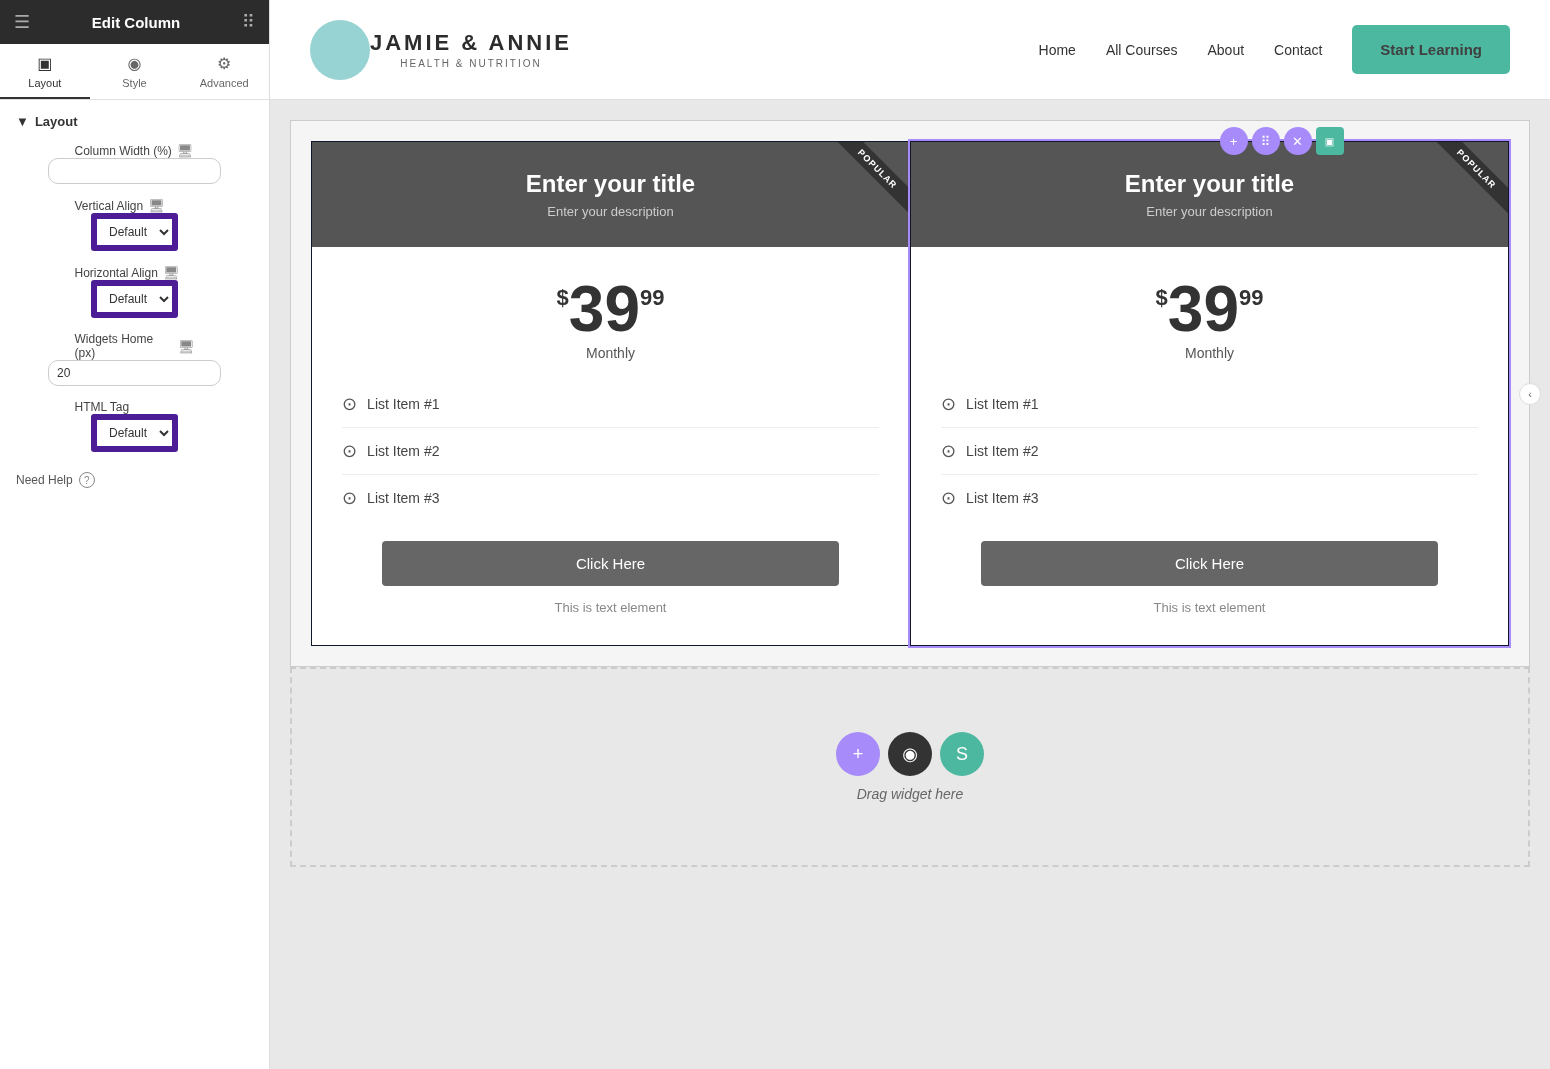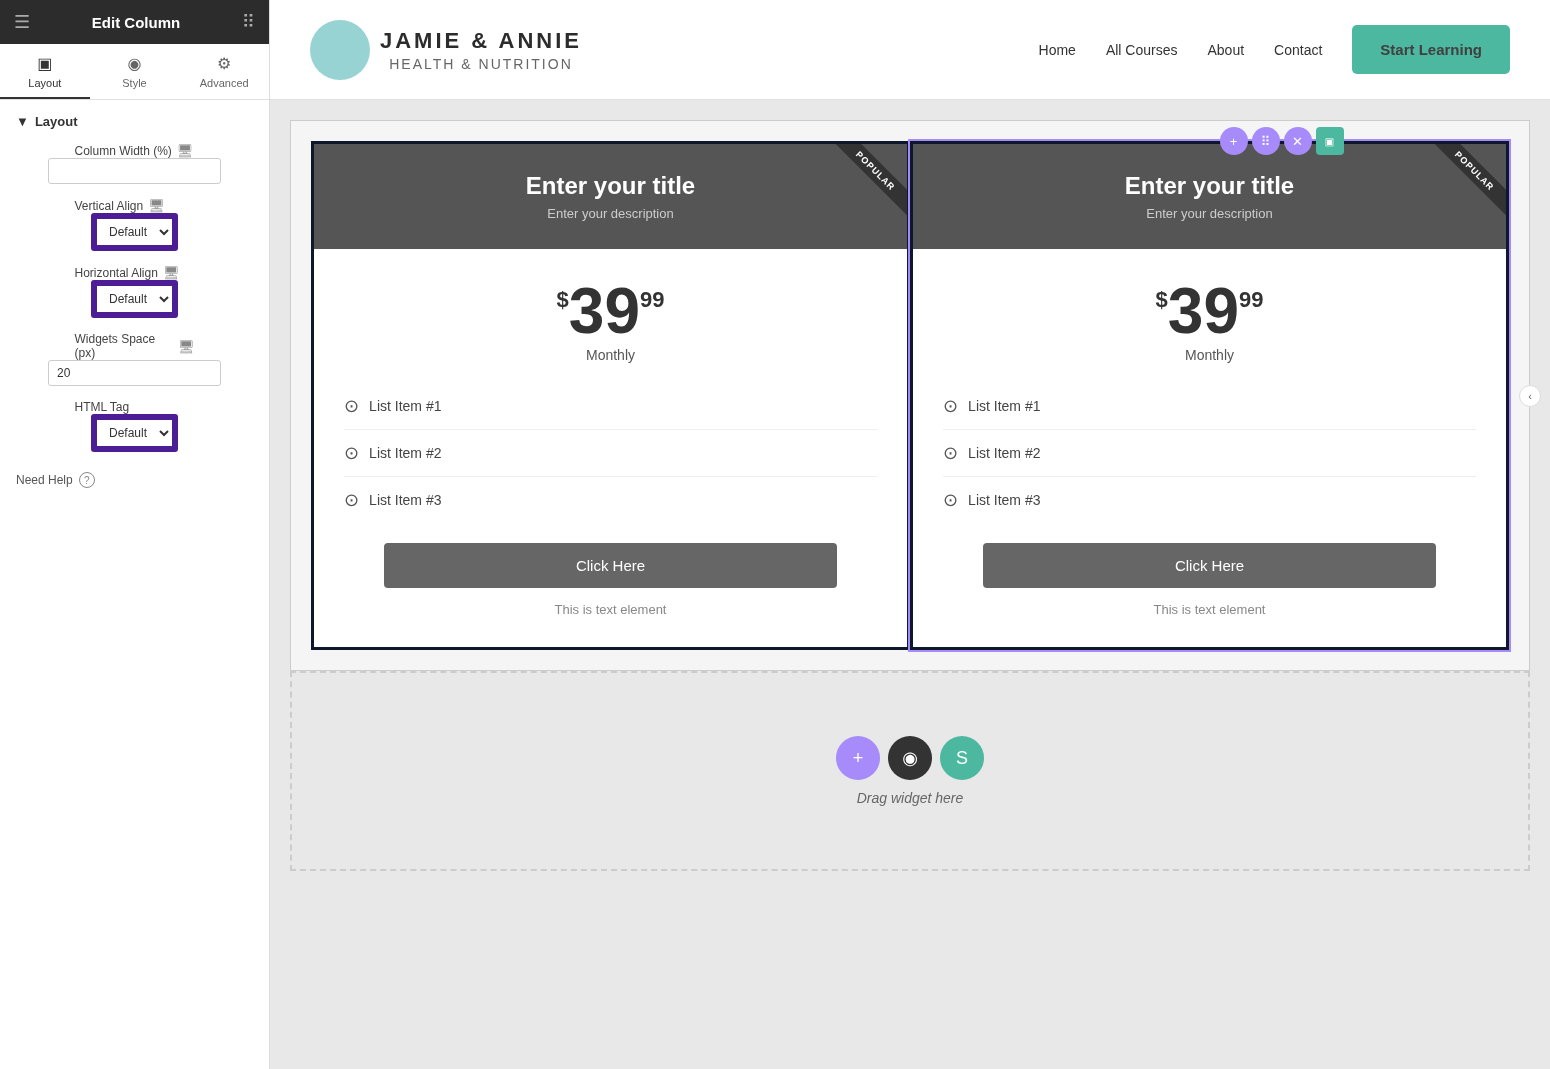--- a/index.html
+++ b/index.html
@@ -13,46 +13,46 @@
     .tabs-bar { display: flex; border-bottom: 1px solid #e0e0e0; }
     .tab { flex: 1; display: flex; flex-direction: column; align-items: center; justify-content: center; padding: 10px 0 8px; font-size: 11px; color: #666; cursor: pointer; border-bottom: 2px solid transparent; gap: 4px; }
     .tab.active { color: #333; border-bottom: 2px solid #333; }
     .tab-icon { font-size: 16px; }
     .panel-content { padding: 14px 16px; flex: 1; overflow-y: auto; }
     .section-header { display: flex; align-items: center; gap: 6px; font-size: 13px; font-weight: 600; color: #333; margin-bottom: 14px; cursor: pointer; }
     .field-row { display: flex; align-items: center; margin-bottom: 14px; flex-direction: column; }
     .field-label { font-size: 12px; color: #444; width: 120px; flex-shrink: 0; display: flex; align-items: center; gap: 5px; }
     .field-label .monitor-icon { font-size: 13px; color: #888; }
     .field-input { flex: 1; }
-    .field-input input[type="text"] { width: 100%; border: 1px solid #ccc; border-radius: 3px; padding: 5px 8px; font-size: 12px; color: #333; }
+    .field-input input[type="text"] { width: 100%; border: 1px solid #ccc; border-radius: 10px; padding: 5px 8px; font-size: 12px; color: #333; }
     .field-input select { width: 100%; border: 6px solid #4c1d95; border-radius: 3px; padding: 5px 8px; font-size: 12px; color: #333; background: #fff; }
     .need-help { display: flex; align-items: center; gap: 6px; font-size: 12px; color: #555; margin-top: 20px; }
     .need-help .help-icon { width: 16px; height: 16px; border-radius: 50%; border: 1.5px solid #888; display: flex; align-items: center; justify-content: center; font-size: 10px; color: #888; }
 
     
     .main-area { flex: 1; display: flex; flex-direction: column; overflow: hidden; position: relative; }
 
     
     .navbar { background: #fff; height: 100px; display: flex; align-items: center; justify-content: space-between; padding: 0 40px; border-bottom: 1px solid #e0e0e0; flex-shrink: 0; }
-    .logo { display: flex; align-items: center; gap: 10px; }
+    .logo { display: flex; align-items: center; }
     .logo-circle { width: 60px; height: 60px; border-radius: 50%; background: #7ec8c8; opacity: 0.8; }
     .logo-text { display: flex; flex-direction: column; }
     .logo-name { font-size: 22px; font-weight: 700; letter-spacing: 3px; color: #2c2c2c; }
-    .logo-sub { font-size: 14px; letter-spacing: 2px; color: #666; text-align: center; margin-top: 2px; }
+    .logo-sub { font-size: 10px; letter-spacing: 2px; color: #666; text-align: center; margin-top: 2px; }
     .nav-links { display: flex; align-items: center; gap: 30px; }
     .nav-link { font-size: 14px; color: #333; text-decoration: none; cursor: pointer; }
     .cta-button { background: #4cb8a0; color: #404040; border: none; border-radius: 5px; padding: 16px 28px; font-size: 15px; font-weight: 600; cursor: pointer; }
 
     
     .canvas { flex: 1; overflow-y: auto; background: #e8e8e8; position: relative; }
     .canvas-inner { padding: 20px; }
 
     
     .pricing-section { background: #f5f5f5; border: 1px solid #ccc; padding: 20px; display: flex; gap: 0; position: relative; }
-    .pricing-card { flex: 1; background: #fff; border: 3px solid #0f172a; display: flex; flex-direction: column; }
+    .pricing-card { flex: 1; background: #fff; border: 1px solid #0f172a; display: flex; flex-direction: column; }
     .pricing-card:first-child { margin-right: 0; }
     .pricing-card-header { background: #555; color: #fff; padding: 28px 20px; text-align: center; position: relative; overflow: hidden; }
     .pricing-card-header h2 { font-size: 24px; font-weight: 700; margin-bottom: 6px; }
     .pricing-card-header p { font-size: 13px; color: #ccc; }
     .popular-badge { position: absolute; top: 18px; right: -22px; background: #333; color: #fff; font-size: 9px; font-weight: 700; letter-spacing: 1px; padding: 4px 28px; transform: rotate(45deg); }
     .pricing-card-body { padding: 30px 30px 20px; display: flex; flex-direction: column; align-items: center; }
     .price { display: flex; align-items: flex-start; margin-bottom: 4px; }
     .price-dollar { font-size: 22px; font-weight: 700; color: #333; margin-top: 8px; }
     .price-amount { font-size: 64px; font-weight: 900; color: #333; line-height: 1; }
     .price-cents { font-size: 22px; font-weight: 700; color: #333; margin-top: 8px; }
@@ -153,21 +153,21 @@
           <option>Default</option>
           <option>Left</option>
           <option>Center</option>
           <option>Right</option>
         </select>
       </div>
     </div>
 
     <div class="field-row">
       <div class="field-label">
-        <span>Widgets Space (px)</span>
+        <span>Widgets Home (px)</span>
         <span class="monitor-icon">🖥</span>
       </div>
       <div class="field-input">
         <input type="text" value="20" style="">
       </div>
     </div>
 
     <div class="field-row">
       <div class="field-label">
         <span>HTML Tag</span>

